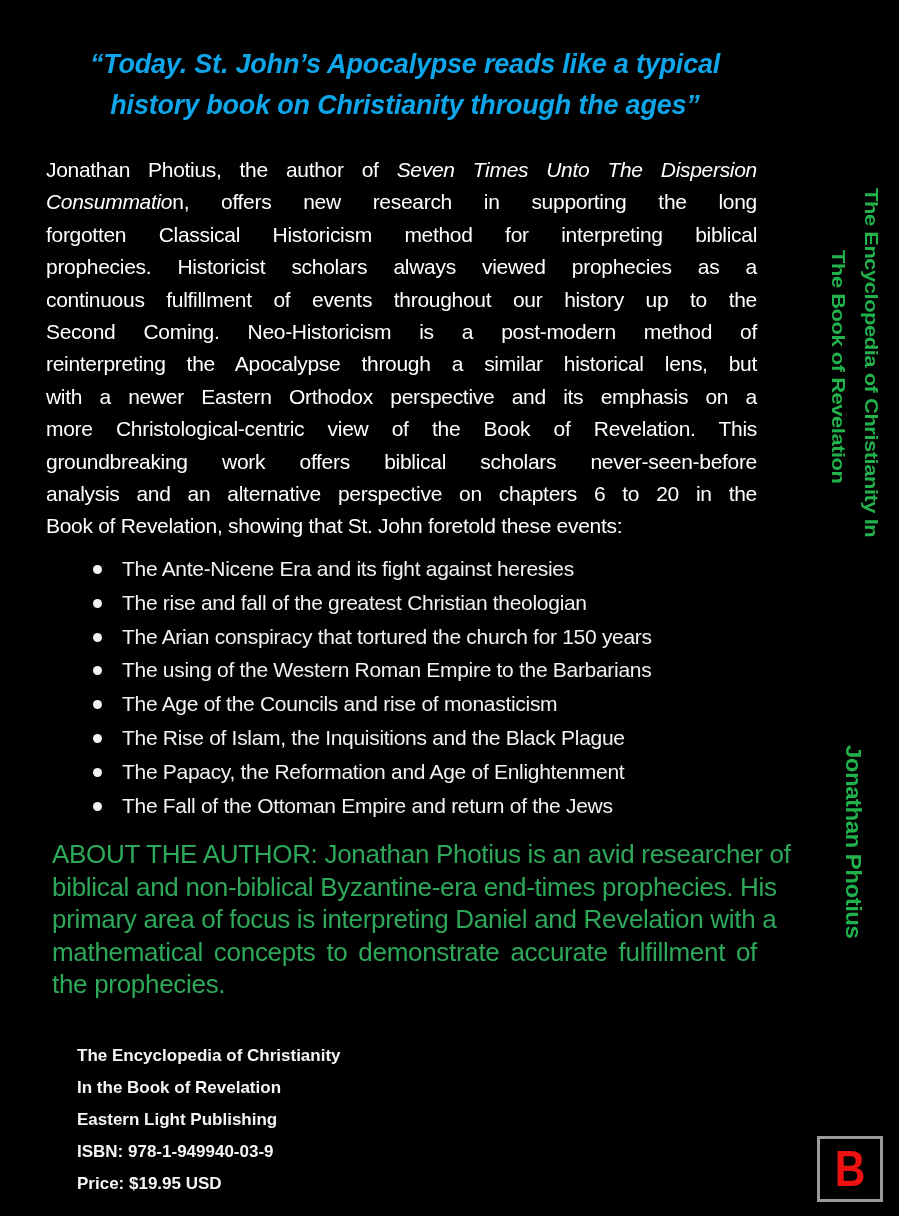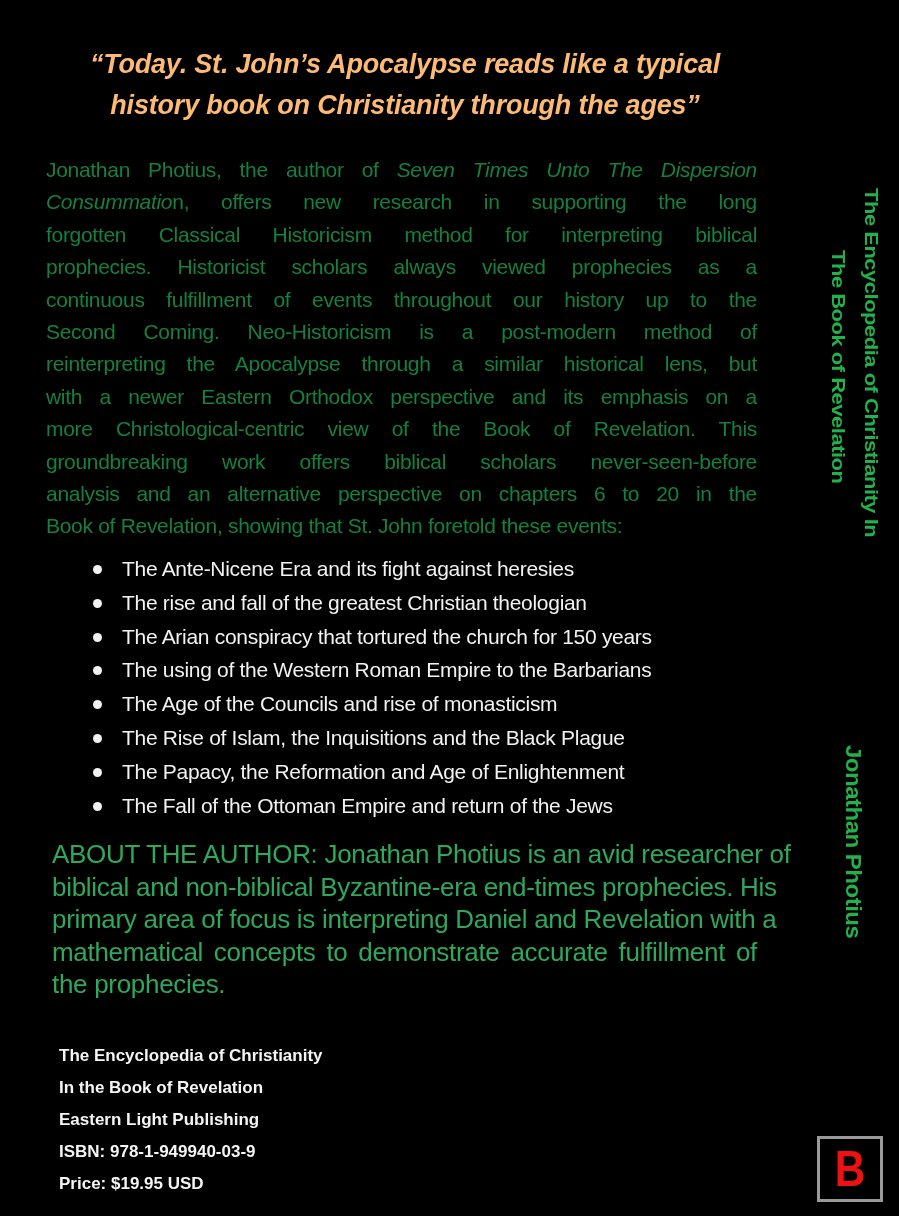--- a/index.html
+++ b/index.html
@@ -14,34 +14,34 @@
       overflow: hidden;
       background: #000000;
       font-family: "Liberation Sans", "DejaVu Sans", sans-serif;
     }
     .quote {
       position: absolute;
       left: 30px;
       top: 44px;
       width: 750px;
       text-align: center;
-      color: #fdba74;
+      color: #0ea5e9;
       font-weight: bold;
       font-style: italic;
       font-size: 27px;
       line-height: 41px;
       letter-spacing: -0.2px;
     }
     .quote span { display: block; }
     .body-text {
       position: absolute;
       left: 46px;
       top: 154px;
       width: 711px;
-      color: #15803d;
+      color: #ffffff;
       font-size: 21px;
       line-height: 32.4px;
       text-align: justify;
       letter-spacing: -0.3px;
     }
     .body-text .line {
       display: block;
       text-align: justify;
       text-align-last: justify;
       white-space: nowrap;
@@ -88,21 +88,21 @@
     }
     .about .line {
       display: block;
       text-align: justify;
       text-align-last: justify;
       white-space: nowrap;
     }
     .about .line.last { text-align-last: left; }
     .pubinfo {
       position: absolute;
-      left: 59px;
+      left: 77px;
       top: 1040px;
       color: #f5f5f5;
       font-weight: bold;
       font-size: 17px;
       line-height: 32px;
     }
     .pubinfo div { white-space: nowrap; }
     .spine-text {
       position: absolute;
       color: #22b24c;

